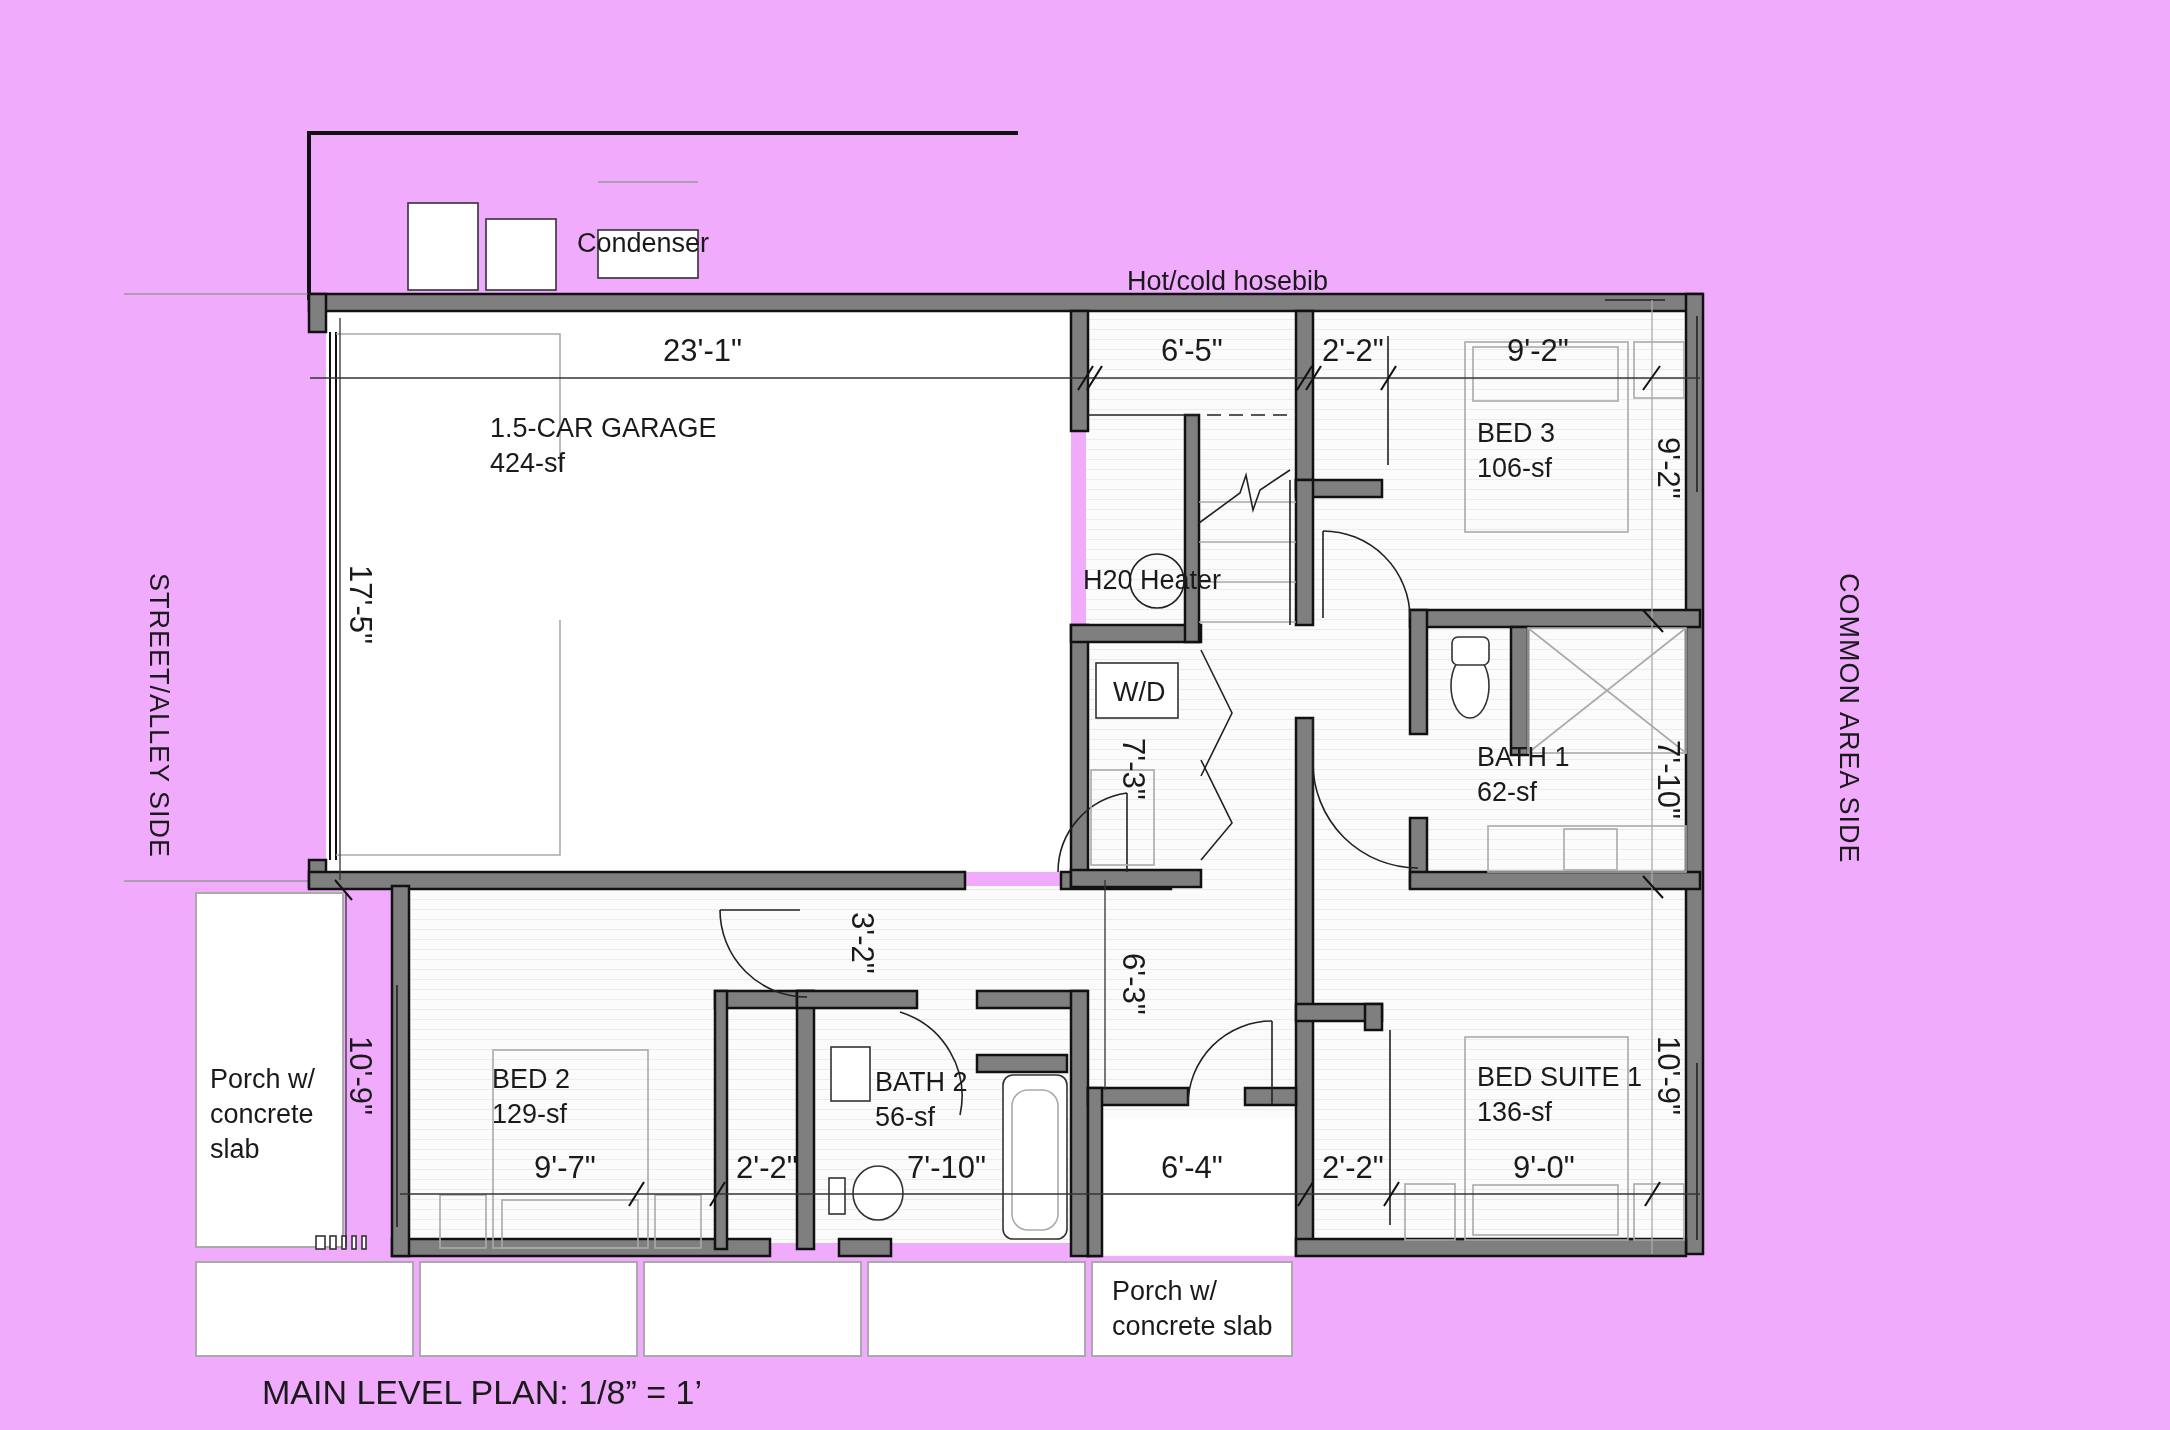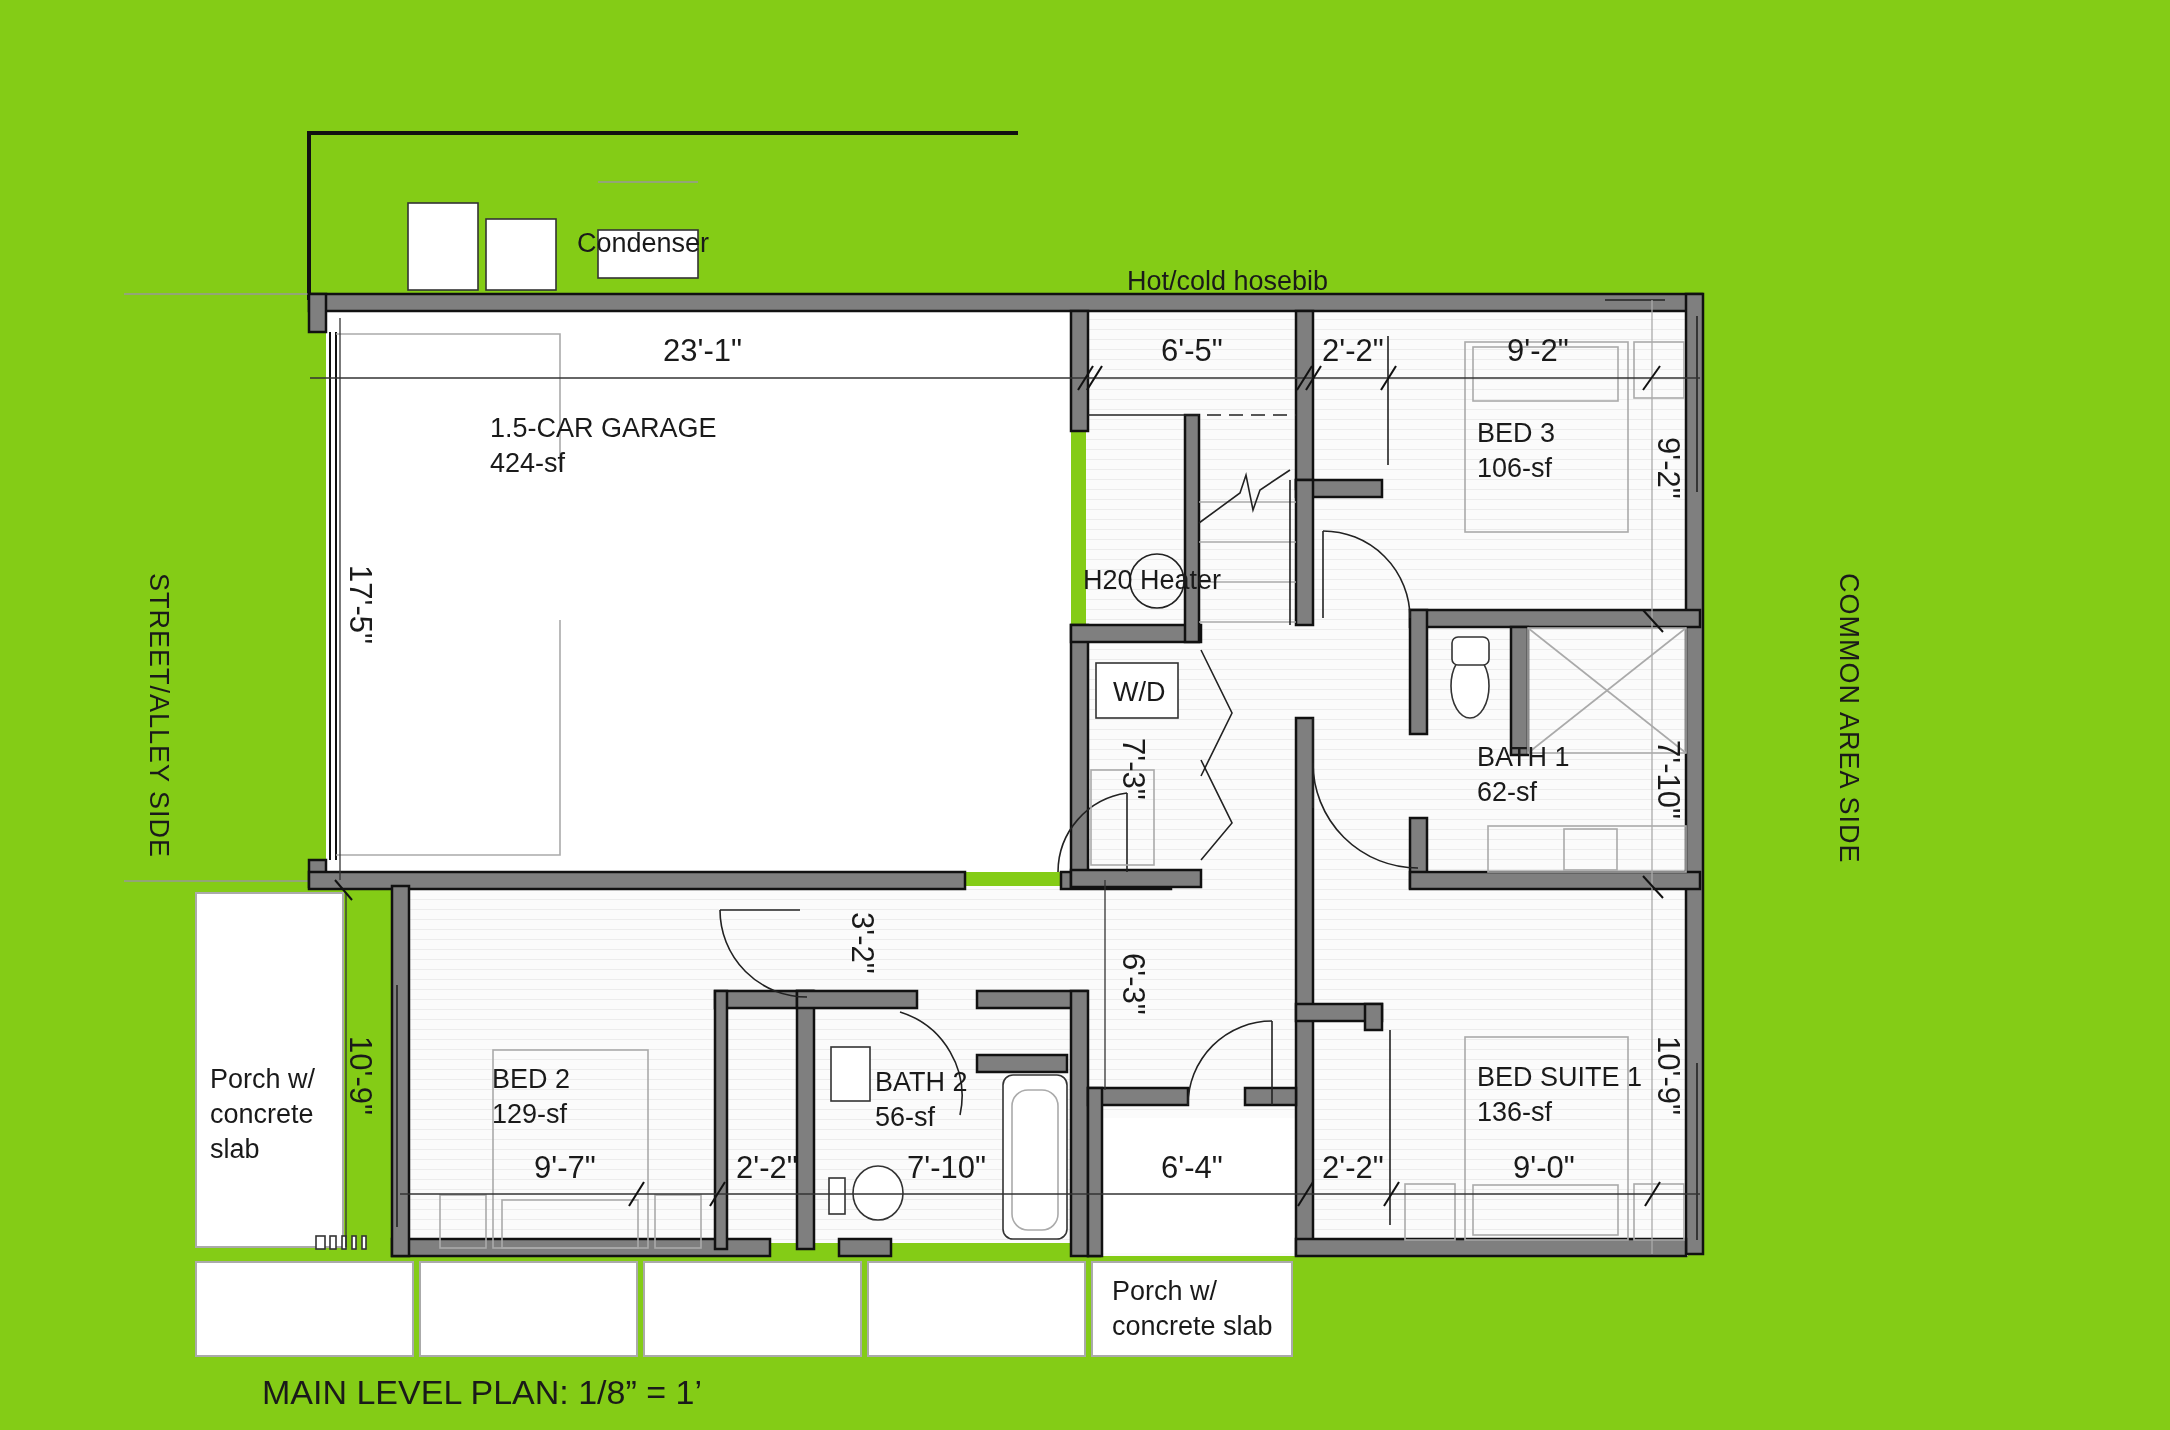--- a/index.html
+++ b/index.html
@@ -1,16 +1,16 @@
 <!DOCTYPE html>
 <html><head>
 <meta charset="utf-8">
 <style>
   html,body{margin:0;padding:0;background:#fff;}
-  #stage{position:relative;width:2170px;height:1430px;overflow:hidden;background:#84cc16;}
+  #stage{position:relative;width:2170px;height:1430px;overflow:hidden;background:#f0abfc;}
   svg{position:absolute;left:0;top:0;}
   .lbl{font-family:"Liberation Sans Narrow","Liberation Sans",sans-serif;fill:#1a1a1a;}
   .room{font-size:27px;}
   .dim{font-size:31px;font-weight:normal;}
   .note{font-size:27px;}
   .side{font-size:27px;letter-spacing:1px;}
   .title{font-size:34px;}
   .wall{fill:#7f7f7f;stroke:#111;stroke-width:2.5;}
   .thin{stroke:#222;stroke-width:1.6;fill:none;}
   .fixture{stroke:#333;stroke-width:1.6;fill:#fff;}

